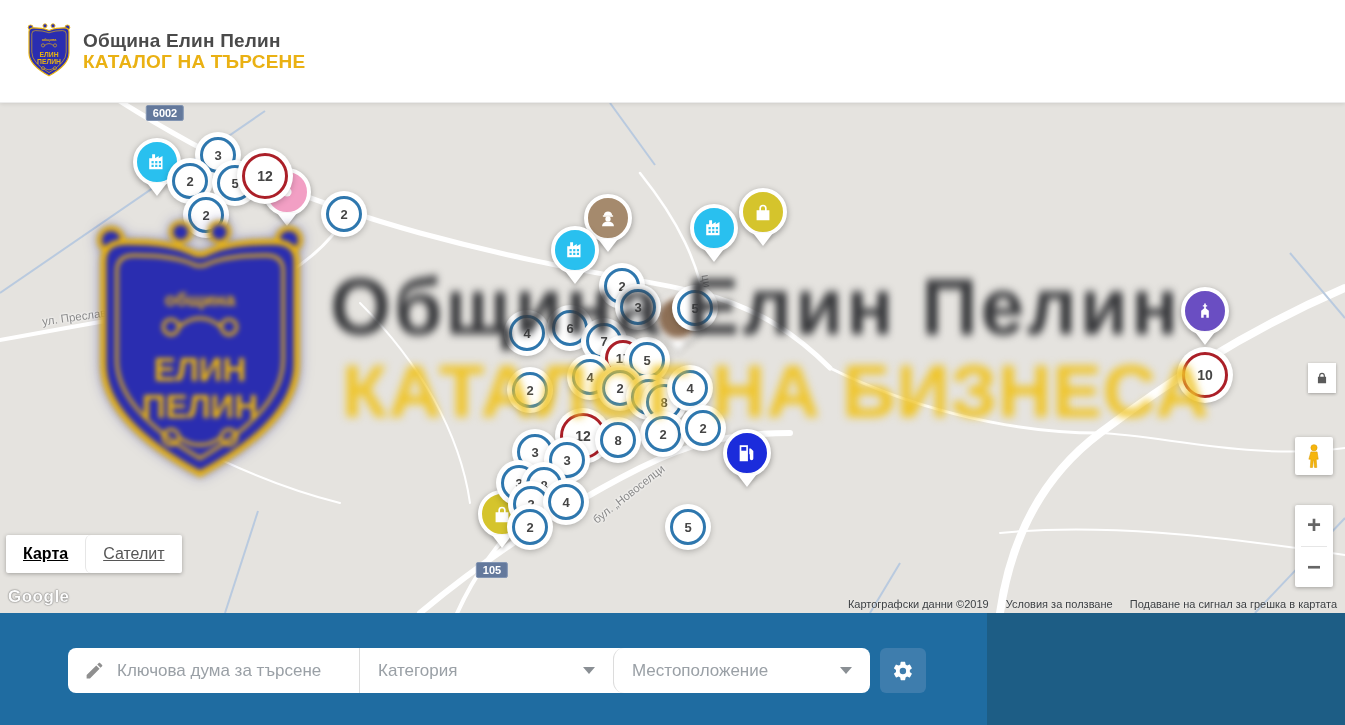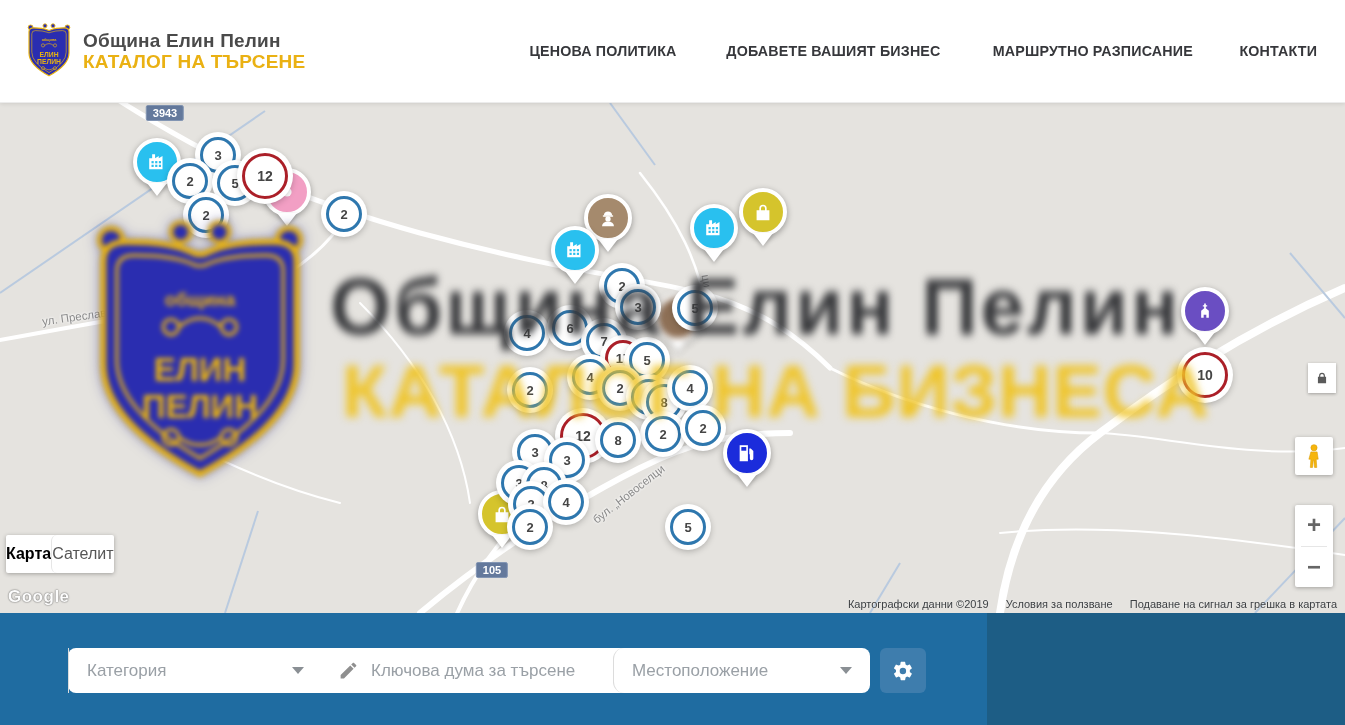--- a/index.html
+++ b/index.html
@@ -47,21 +47,21 @@
               filter:blur(2.6px) drop-shadow(0 0 6px rgba(20,20,120,.5)); pointer-events:none; }
   .wm-title { position:absolute; left:330px; top:158px; z-index:40; font-size:80px; font-weight:700;
               color:#38393c; white-space:nowrap; letter-spacing:3px; filter:blur(4px); pointer-events:none;
               transform:scaleX(.98); transform-origin:left; }
   .wm-sub   { position:absolute; left:342px; top:246px; z-index:40; font-size:74px; font-weight:700;
               color:#efc427; white-space:nowrap; letter-spacing:1px; filter:blur(4px); pointer-events:none; }
 
   
   .maptype { position:absolute; left:6px; bottom:40px; z-index:50; display:flex; background:#fff;
              border-radius:2px; box-shadow:0 1px 4px rgba(0,0,0,.3); height:38px; }
-  .maptype .btn { padding:0 0; display:flex; align-items:center; font-size:16px; cursor:pointer; }
+  .maptype .btn { padding:0 17px; display:flex; align-items:center; font-size:16px; cursor:pointer;text-decoration:underline; }
   .maptype .btn.active { font-weight:700; color:#000; }
   .maptype .btn.inactive { color:#565656; border-left:1px solid #e6e6e6;border-radius:6px; }
 
   .glogo { position:absolute; left:8px; bottom:6px; z-index:50; color:#fff; font-size:17px; font-weight:700;
            letter-spacing:.5px; opacity:.92; text-shadow:0 0 2px rgba(80,80,80,.8),0 0 1px rgba(80,80,80,.8); }
 
   .attribution { position:absolute; right:8px; bottom:3px; z-index:50; font-size:11px; color:#3d4043; }
   .attribution span { margin-left:14px; cursor:pointer; text-shadow:0 0 2px #eee; }
 
   .ctrl-lock { position:absolute; right:9px; top:260px; z-index:50; width:28px; height:30px; background:#fff;
@@ -115,26 +115,20 @@
       <text x="60" y="84" font-size="17" font-weight="bold" fill="#e8b310" text-anchor="middle">ЕЛИН</text>
       <text x="60" y="103" font-size="17" font-weight="bold" fill="#e8b310" text-anchor="middle">ПЕЛИН</text>
       <circle cx="45" cy="113" r="4" fill="none" stroke="#e8b310" stroke-width="1.6"></circle>
       <circle cx="75" cy="113" r="4" fill="none" stroke="#e8b310" stroke-width="1.6"></circle>
       <path d="M49 113 Q60 121 71 113" fill="none" stroke="#e8b310" stroke-width="1.6"></path>
     </svg>
     <div class="brand-text">
       <span class="brand-title">Община Елин Пелин</span>
       <span class="brand-subtitle">КАТАЛОГ НА ТЪРСЕНЕ</span>
     </div>
-  </div>
-  <div class="nav">
-    <span class="nav-item">ЦЕНОВА ПОЛИТИКА</span>
-    <span class="nav-item">ДОБАВЕТЕ ВАШИЯТ БИЗНЕС</span>
-    <span class="nav-item">МАРШРУТНО РАЗПИСАНИЕ</span>
-    <span class="nav-item">КОНТАКТИ</span>
   </div>
 </div>
 
 <div class="map">
   <svg class="roads" width="1345" height="510">
     <g stroke="#ffffff" fill="none" stroke-linecap="round">
       <path d="M115,-5 C240,75 330,105 420,130 C560,168 640,175 700,190 C760,205 800,235 830,265" stroke-width="5"></path>
       <path d="M1345,185 C1240,230 1160,285 1100,330 C1040,375 1010,440 1000,510" stroke-width="8"></path>
       <path d="M420,510 C480,460 560,405 640,365 C690,340 730,330 790,330" stroke-width="6"></path>
       <path d="M455,515 C470,480 500,430 545,395" stroke-width="4"></path>
@@ -151,21 +145,21 @@
       <path d="M0,190 L265,8"></path>
       <path d="M610,0 L655,62"></path>
       <path d="M225,510 L258,408"></path>
       <path d="M1255,510 L1345,415"></path>
       <path d="M1290,150 L1345,215"></path>
       <path d="M870,510 L900,460"></path>
     </g>
   </svg>
 
   <div id="road-labels">
-      <div class="road-label" style="left: 165px; top: 10px;">3943</div>
+      <div class="road-label" style="left: 165px; top: 10px;">6002</div>
       <div class="road-label" style="left: 492px; top: 467px;">105</div>
     </div>
   <div id="street-labels">
       <div class="street-label" style="left: 42px; top: 208px; transform: rotate(-8deg);">ул. Преслав</div>
       <div class="street-label" style="left: 585px; top: 385px; transform: rotate(-38deg);">бул. „Новоселци</div>
       <div class="street-label" style="left: 700px; top: 172px; transform: rotate(80deg);">ци</div>
     </div>
   <div id="markers">
       <div class="pin" style="left: 263px; top: 65px;">
         <div class="circle" style="background:#f29fc4">
@@ -421,30 +415,30 @@
     <div class="zbtn">+</div>
     <div class="zdiv"></div>
     <div class="zbtn">−</div>
   </div>
 </div>
 
 <div class="searchbar">
   <div class="right-panel"></div>
 
   <div class="filterbar">
-    <div class="f-section f-select f-cat">
-      <span class="sel-text">Категория</span>
-      <span class="caret"></span>
-    </div>
     <div class="f-section f-keyword">
       <svg width="21" height="21" viewBox="0 0 24 24">
         <path fill="#8f8f8f" d="M3 17.2V21h3.8L17.8 10 14 6.2 3 17.2zM20.7 7.1c.4-.4.4-1 0-1.4l-2.4-2.4c-.4-.4-1-.4-1.4 0l-1.8 1.8 3.8 3.8 1.8-1.8z"></path>
       </svg>
       <input type="text" placeholder="Ключова дума за търсене" style="">
     </div>
+    <div class="f-section f-select f-cat">
+      <span class="sel-text">Категория</span>
+      <span class="caret"></span>
+    </div>
     <div class="f-section f-select f-loc">
       <span class="sel-text">Местоположение</span>
       <span class="caret"></span>
     </div>
   </div>
 
   <div class="gear-btn">
     <svg width="22" height="22" viewBox="0 0 24 24">
       <path fill="#fff" d="M19.4 13c.05-.33.1-.66.1-1s-.05-.67-.1-1l2.1-1.65a.5.5 0 0 0 .12-.64l-2-3.46a.5.5 0 0 0-.6-.22l-2.5 1a7.3 7.3 0 0 0-1.7-1l-.4-2.65A.5.5 0 0 0 13.9 2h-4a.5.5 0 0 0-.5.42l-.4 2.65c-.6.25-1.17.6-1.7 1l-2.5-1a.5.5 0 0 0-.6.22l-2 3.46a.5.5 0 0 0 .12.64L4.4 11c-.05.33-.1.66-.1 1s.05.67.1 1l-2.08 1.65a.5.5 0 0 0-.12.64l2 3.46c.13.22.39.3.6.22l2.5-1c.53.4 1.1.75 1.7 1l.4 2.65c.04.24.25.42.5.42h4c.25 0 .46-.18.5-.42l.4-2.65a7.3 7.3 0 0 0 1.7-1l2.5 1c.21.08.47 0 .6-.22l2-3.46a.5.5 0 0 0-.12-.64L19.4 13zm-7.5 2.5a3.5 3.5 0 1 1 0-7 3.5 3.5 0 0 1 0 7z"></path>
     </svg>

